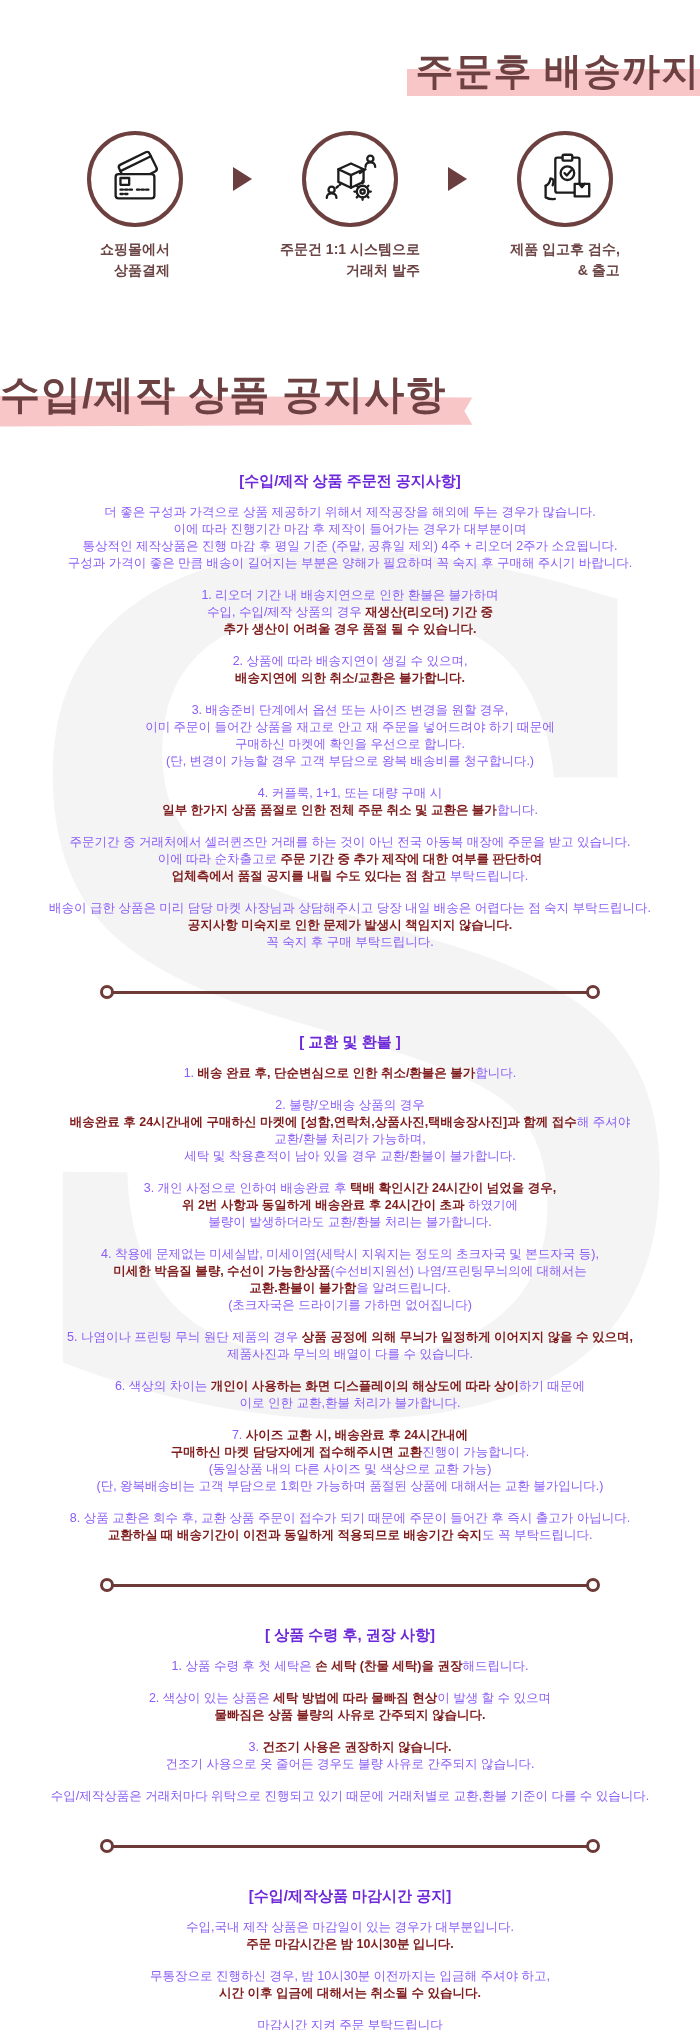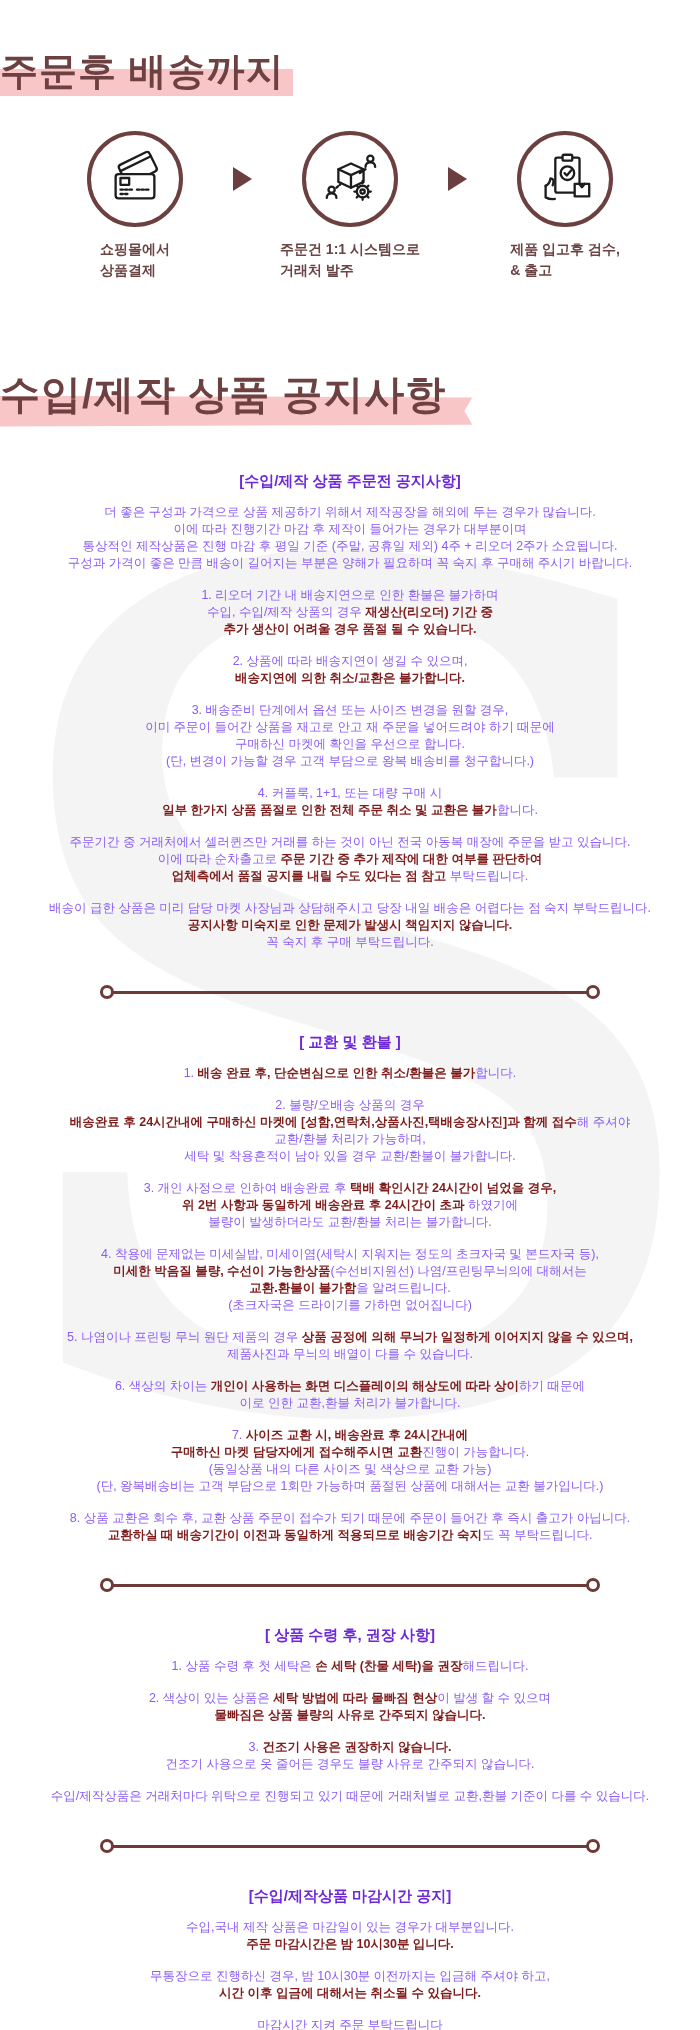--- a/index.html
+++ b/index.html
@@ -7,21 +7,21 @@
     width:700px;height:2030px;margin:0 auto;background:#fff;position:relative;overflow:hidden;
     font-family:"Liberation Sans","DejaVu Sans",sans-serif;
   }
   .watermark{
     position:absolute;top:430px;left:50%;transform:translateX(-50%);
     font-family:"DejaVu Serif",serif;font-size:1150px;line-height:1;
     color:#000;opacity:0.04;pointer-events:none;user-select:none;z-index:0;
   }
   .content{position:relative;z-index:1;}
   
-  .hero{padding-top:46px;text-align:left;}
+  .hero{padding-top:46px;text-align:right;}
   .hero-title-wrap{position:relative;display:inline-block;}
   .hl-bar{position:absolute;left:-8px;right:-8px;top:46%;height:27px;background:#f9c6c8;}
   .hero-title-text{position:relative;font-size:38px;font-weight:800;color:#6d4141;letter-spacing:1px;}
   .steps{display:flex;justify-content:center;align-items:flex-start;margin-top:34px;}
   .step{width:196px;display:flex;flex-direction:column;align-items:center;}
   .step-circle{
     width:88px;height:88px;border:4px solid #6d4040;border-radius:50%;
     display:flex;align-items:center;justify-content:center;background:#fff;
   }
   .step-circle svg{width:62px;height:62px;}

